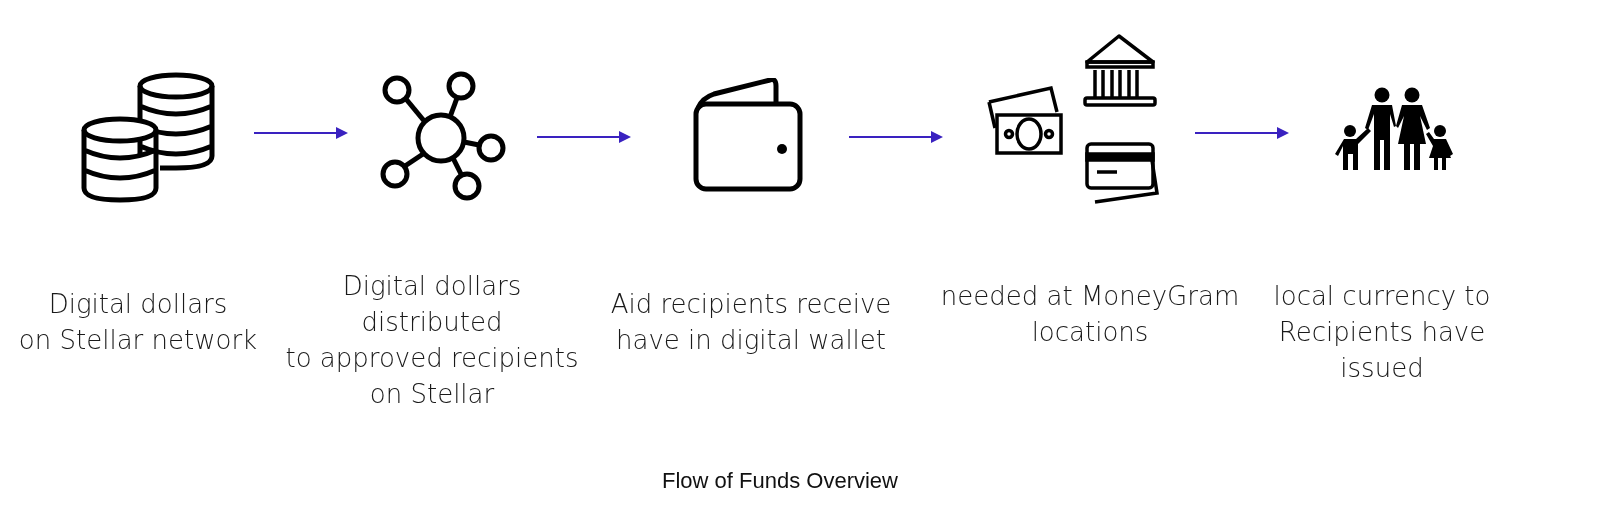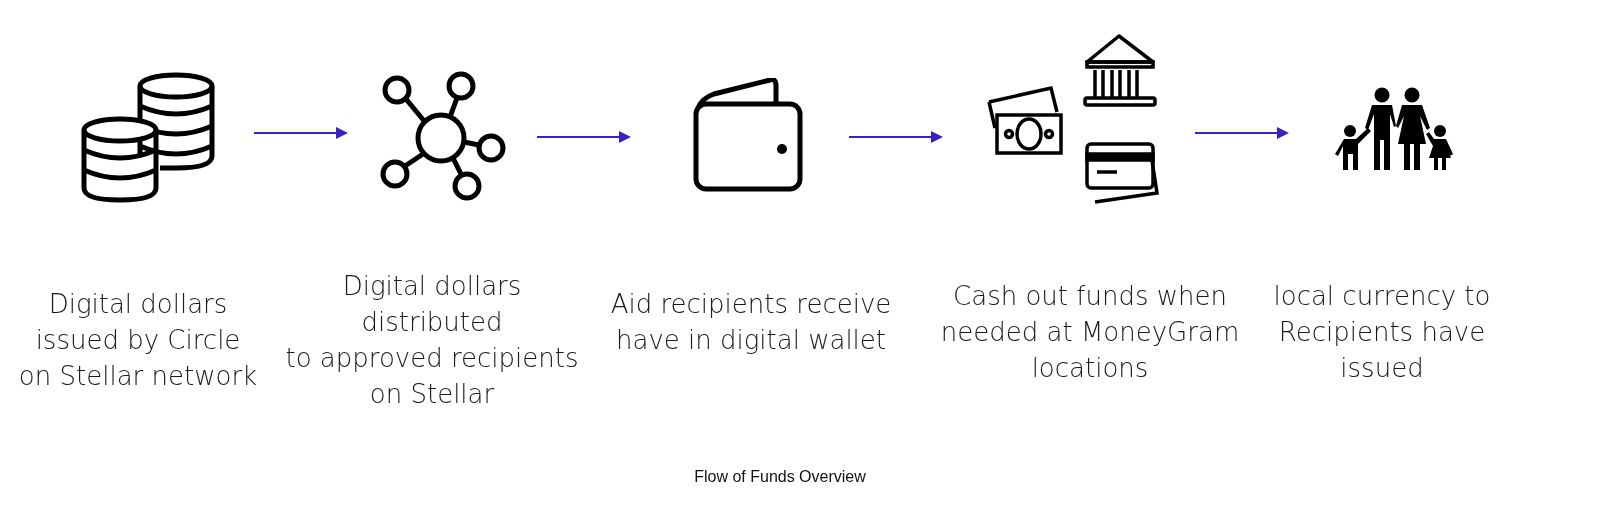--- a/index.html
+++ b/index.html
@@ -3,21 +3,21 @@
   <meta charset="utf-8">
   <style>
     html, body { margin: 0; padding: 0; background: #ffffff; }
     body { width: 1600px; height: 516px; position: relative; overflow: hidden; font-family: "DejaVu Sans", sans-serif; color: #111; }
     .icon { position: absolute; }
     .arrow { position: absolute; height: 12px; }
     .arrow .line { position: absolute; left: 0; top: 5px; height: 2px; background: #3a22c0; }
     .arrow .head { position: absolute; top: 0; width: 0; height: 0; border-top: 6px solid transparent; border-bottom: 6px solid transparent; border-left: 12px solid #3a22c0; }
     .label { position: absolute; text-align: center; font-size: 26px; line-height: 36px; color: #1a1a1a; font-weight: 300; white-space: nowrap; }
     .label span { display: block; }
-    .caption { position: absolute; left: 0; width: 1560px; top: 468px; text-align: center; font-family: "Liberation Sans", sans-serif; font-size: 16px; color: #111; }
+    .caption { position: absolute; left: 0; width: 1560px; top: 468px; text-align: center; font-family: "Liberation Sans", sans-serif; font-size: 22px; color: #111; }
   </style>
 </head>
 <body>
 
 <svg class="icon" style="left:78px;top:70px" width="140" height="136" viewBox="0 0 140 136" fill="none" stroke="#000" stroke-width="5">
   <ellipse cx="98" cy="16" rx="36" ry="11"></ellipse>
   <path d="M62 16 V86 M134 16 V86 M62 36 Q98 52 134 36 M62 56 Q98 72 134 56 M62 76 Q98 92 134 76 M134 86 Q134 98 98 98 L82 98"></path>
   <ellipse cx="42" cy="60" rx="36" ry="11" fill="#fff"></ellipse>
   <path d="M6 60 V118 M78 60 V118 M6 80 Q42 96 78 80 M6 100 Q42 116 78 100 M6 118 Q6 130 42 130 Q78 130 78 118"></path>
 </svg>
@@ -96,35 +96,33 @@
   <circle cx="48" cy="9" r="7.5"></circle>
   <path d="M38 19 H58 L62 40 L60 41 L56 28 V84 H50 V54 H46 V84 H40 V28 L34 44 L31 42 Z"></path>
   <circle cx="78" cy="9" r="7.5"></circle>
   <path d="M68 19 H88 L96 42 L93 44 L86 30 L92 58 H86 V84 H80 V58 H76 V84 H70 V58 H64 L70 30 L64 42 L62 40 Z"></path>
   <circle cx="106" cy="45" r="6"></circle>
   <path d="M100 53 H112 L119 68 L116 70 L112 60 L117 72 H112 V84 H108 V72 H104 V84 H100 V72 H95 L99 60 L92 48 L95 46 Z"></path>
 </svg>
 
 <div class="label" style="left:16px;width:244px;top:286px">
   <span>Digital dollars</span>
-  <span>issued by Circle</span>
   <span>on Stellar network</span>
 </div>
 <div class="label" style="left:280px;width:304px;top:268px">
   <span>Digital dollars</span>
   <span>distributed</span>
   <span>to approved recipients</span>
   <span>on Stellar</span>
 </div>
 <div class="label" style="left:606px;width:290px;top:286px">
   <span>Aid recipients receive</span>
   <span>have in digital wallet</span>
 </div>
 <div class="label" style="left:936px;width:308px;top:278px">
-  <span>Cash out funds when</span>
   <span>needed at MoneyGram</span>
   <span>locations</span>
 </div>
 <div class="label" style="left:1268px;width:228px;top:278px">
   <span>local currency to</span>
   <span>Recipients have</span>
   <span>issued</span>
 </div>
 
 <div class="caption">Flow of Funds Overview</div>

